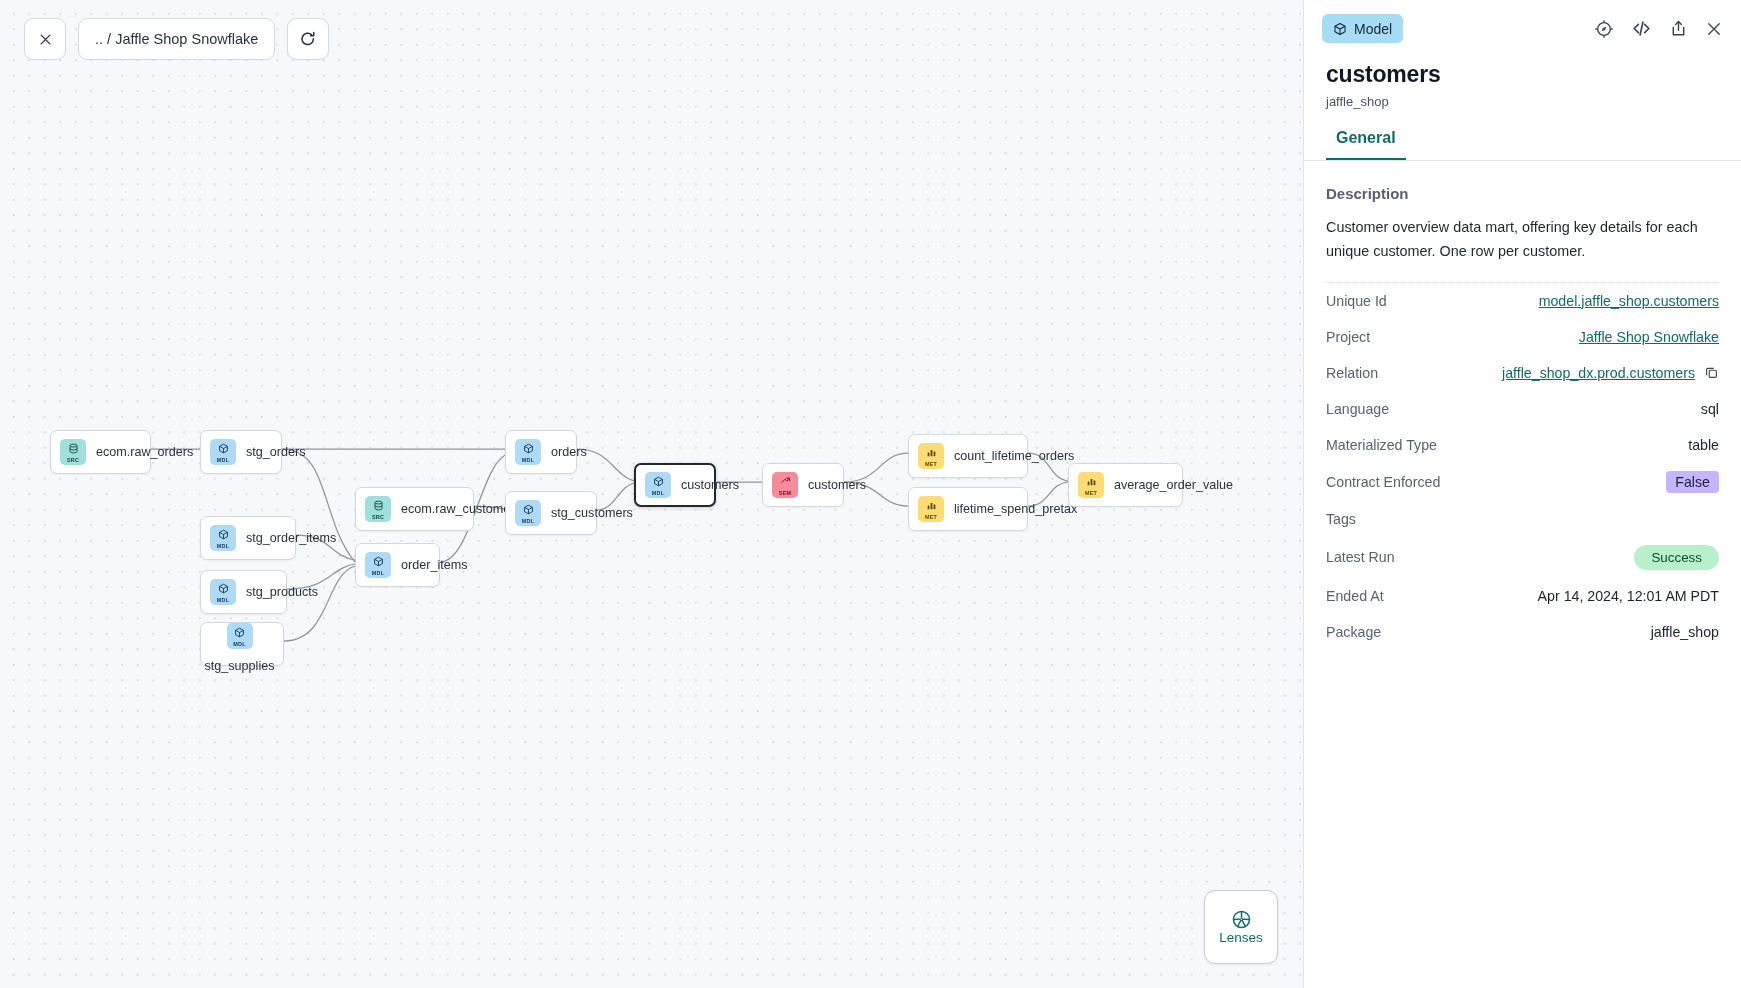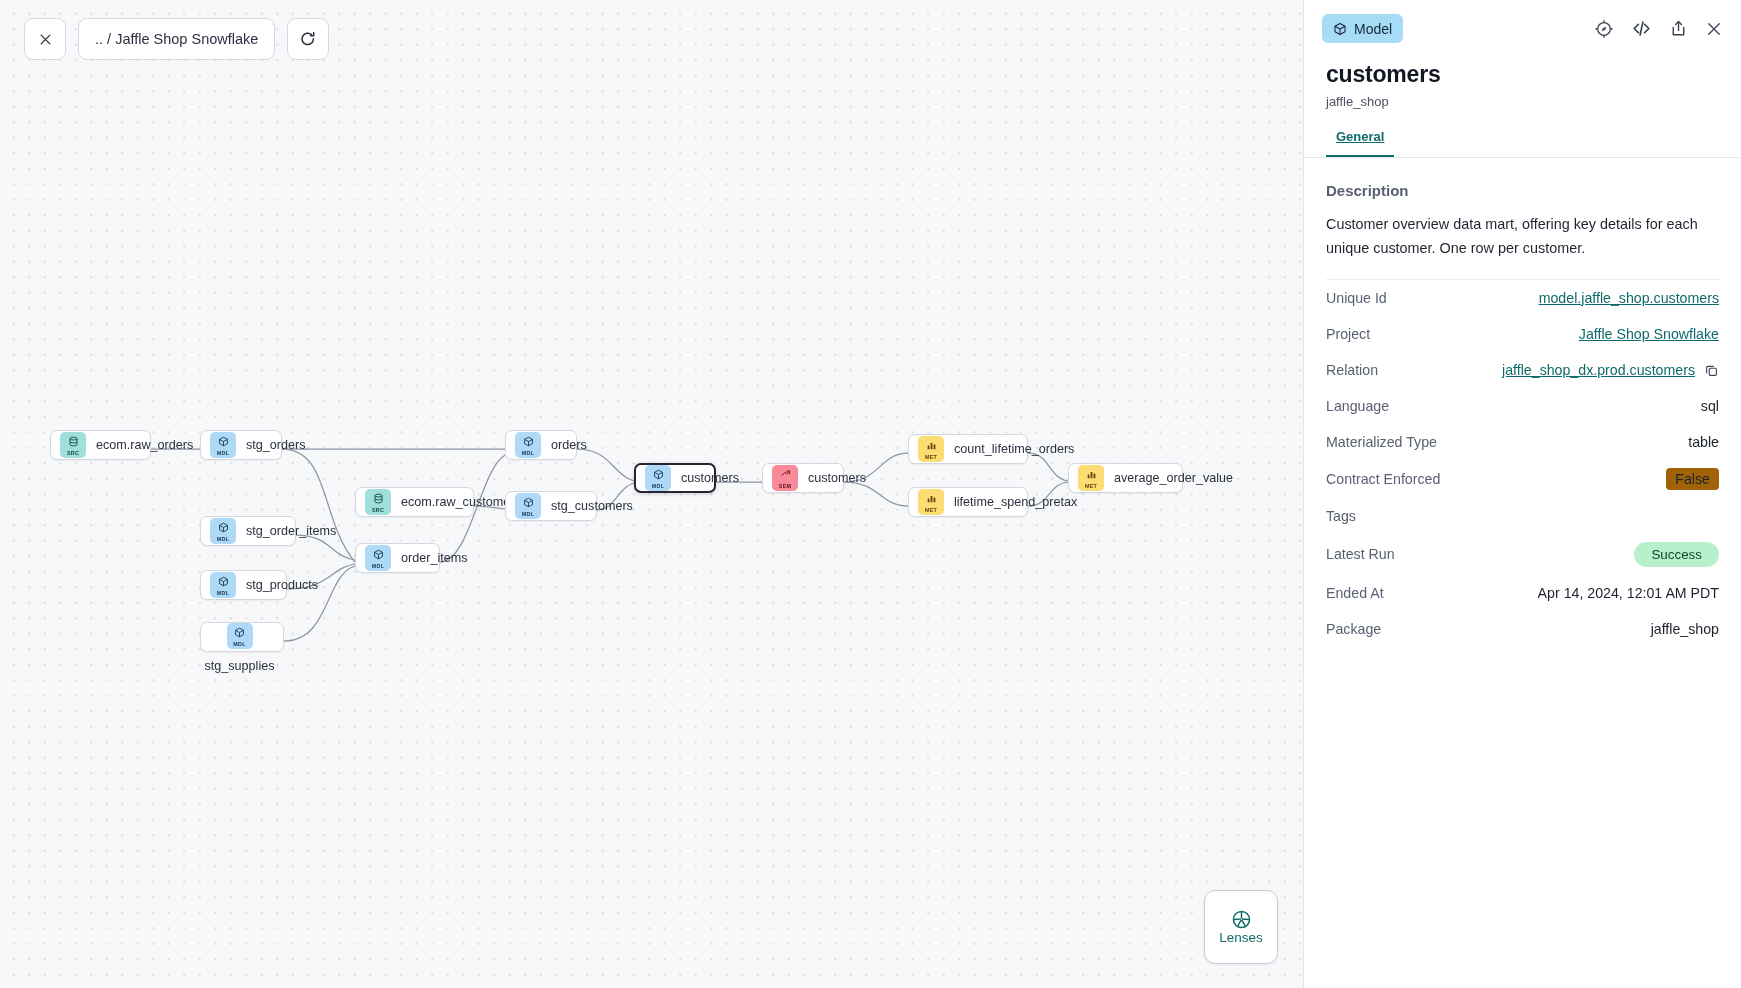--- a/index.html
+++ b/index.html
@@ -44,21 +44,21 @@
   }
   .tb-refresh { width: 42px; }
   .icon-svg { display: block; }
 
   
   .graph { position: absolute; inset: 0; }
   .edges { position: absolute; inset: 0; pointer-events: none; }
   .node {
     position: absolute; background: #fff; border: 1px solid #d3d7df;
     border-radius: 7px; display: flex; align-items: center; gap: 10px;
-    padding: 0 14px 0 9px; height: 30px; cursor: pointer;
+    padding: 0 14px 0 9px; height: 44px; cursor: pointer;
     box-shadow: 0 1px 2px rgba(20,25,40,.05);
   }
   .node.selected { border: 2px solid #23262e; box-shadow: 0 1px 4px rgba(20,25,40,.18); }
   .node-label { font-size: 12.6px; color: #2b3040; white-space: nowrap; }
   .badge {
     width: 26px; height: 26px; border-radius: 5px; flex: 0 0 26px;
     display: flex; flex-direction: column; align-items: center; justify-content: center;
     line-height: 1; gap: 1px;
   }
   .badge .bi { display: block; }
@@ -84,29 +84,29 @@
     background: #a7dcf7; color: #152738; border-radius: 6px; height: 29px;
     display: inline-flex; align-items: center; gap: 7px; padding: 0 11px;
     font-size: 14px; cursor: pointer;
   }
   .panel-actions { display: flex; align-items: center; gap: 17px; color: #3d4354; }
   .panel-actions span { cursor: pointer; display: flex; }
   .panel-head { padding: 18px 22px 0 22px; }
   .panel-title { font-size: 23px; font-weight: 700; color: #121722; letter-spacing: -.2px; }
   .panel-sub { font-size: 13px; color: #4c5264; margin-top: 6px; }
   .tabs { margin-top: 20px; padding: 0 22px; border-bottom: 1px solid #e4e6eb; display: flex; }
-  .tab { font-size: 13px; color: #0f6b6b; font-weight: 600; padding: 0 10px 11px 10px; border-bottom: 2.5px solid #0f6b6b; cursor: pointer; text-decoration: underline; }
+  .tab { font-size: 16px; color: #0f6b6b; font-weight: 600; padding: 0 10px 11px 10px; border-bottom: 2.5px solid #0f6b6b; cursor: pointer; }
   .panel-body { padding: 24px 22px 0 22px; overflow-y: auto; flex: 1; }
   .section-label { font-size: 15px; font-weight: 700; color: #596072; }
   .desc { font-size: 14.4px; color: #1f2430; line-height: 1.65; margin-top: 14px; padding-bottom: 18px; border-bottom: 1px dotted #d6d9e0; }
   .row { display: flex; align-items: center; justify-content: space-between; min-height: 36px; padding: 8px 0; }
   .row-key { font-size: 14.2px; color: #596072; }
-  .row-val { font-size: 14.2px; color: #1d2230; text-align: right; display: flex; align-items: flex-end; gap: 9px; }
+  .row-val { font-size: 14.2px; color: #1d2230; text-align: right; display: flex; align-items: flex-start; gap: 9px; }
   .row-val a, .link { color: #0f6b6b; text-decoration: underline; cursor: pointer; }
-  .chip-gray { background: #a16207; border-radius: 4px; padding: 3px 9px; }
+  .chip-gray { background: #c4b5fd; border-radius: 4px; padding: 3px 9px; }
   .pill-green { background: #b7f0cb; color: #0d4a27; border-radius: 999px; padding: 5px 17px; font-size: 13.4px; }
   .copy-ic { cursor: pointer; color: #3d4354; display: flex; }
 </style>
 </head>
 <body>
 
 <div class="app">
 
   <div class="canvas-pane">
 

